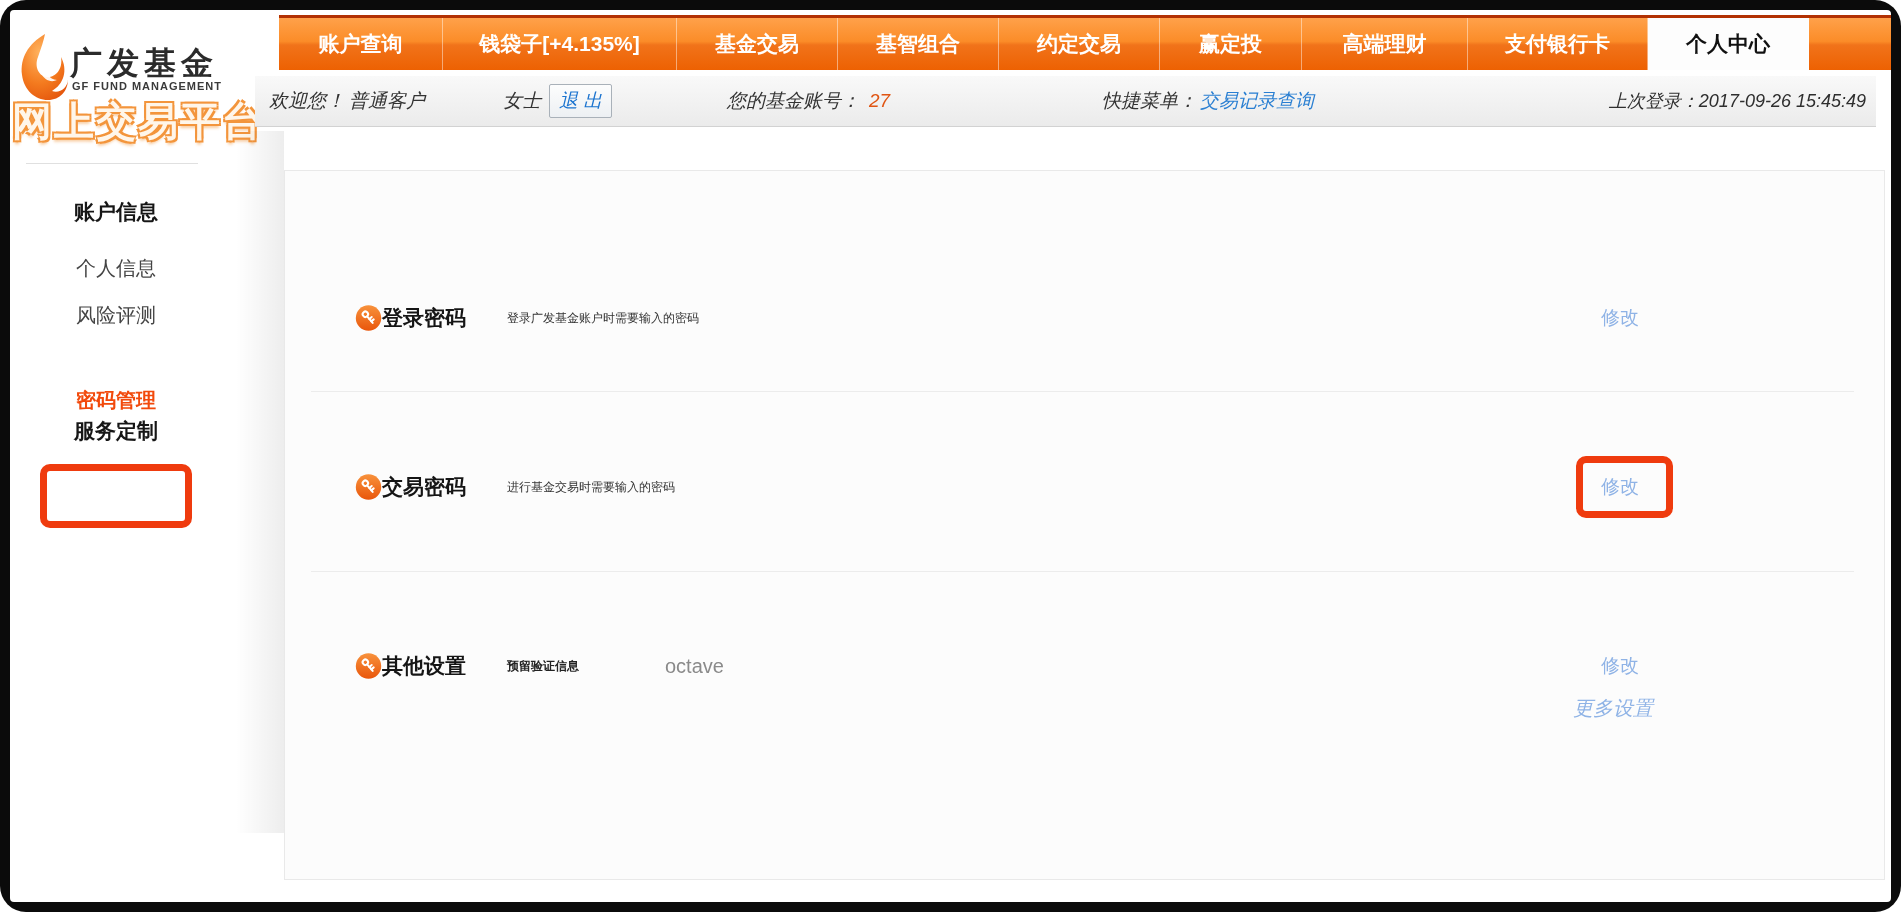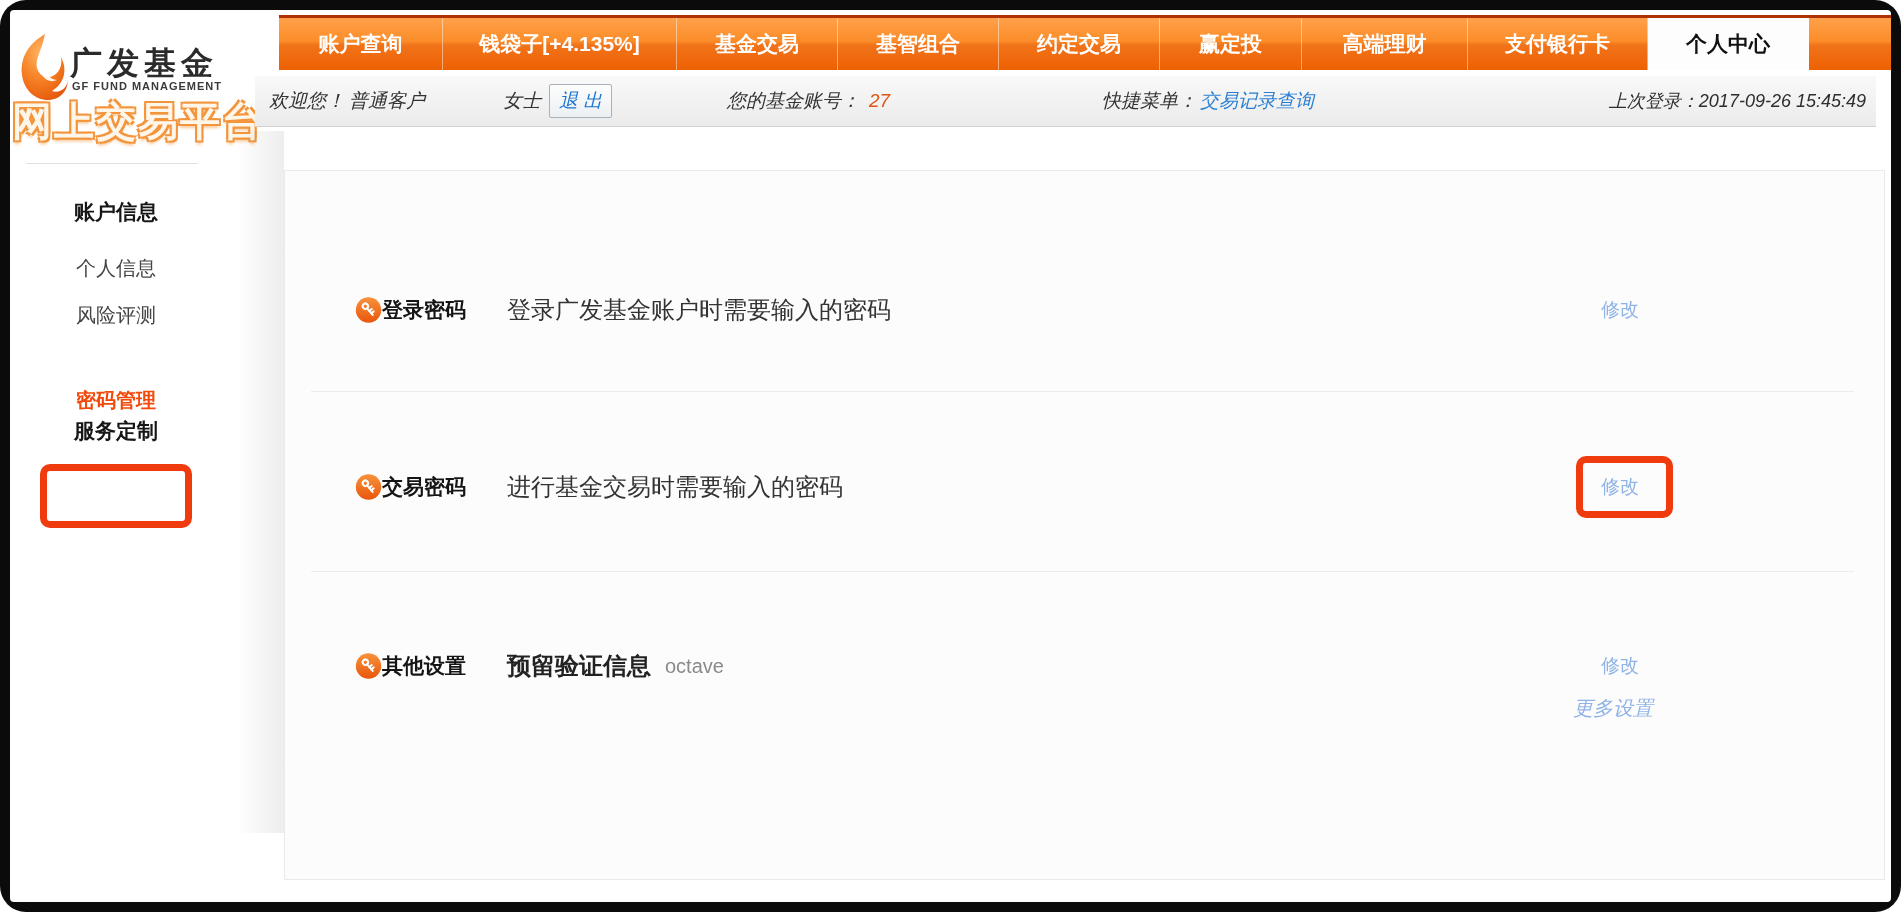--- a/index.html
+++ b/index.html
@@ -53,27 +53,27 @@
   .si-2{top:184px;}
   .si-3{top:241px;margin-top:28px;}
   .si-4{top:300px;}
   .annotation{position:absolute;border:7px solid #ef3b0e;border-radius:10px;box-sizing:border-box;pointer-events:none;}
   .ann-sidebar{left:30px;top:333px;width:152px;height:64px;}
 
   
   .panel{position:absolute;left:274px;top:160px;width:1601px;height:710px;box-sizing:border-box;
     background:#fcfcfc;border:1px solid #e9e9e9;}
   .row{position:absolute;left:0;right:0;height:60px;}
-  .row-0{top:109px;}
+  .row-0{top:117px;}
   .row-1{top:286px;font-family:Liberation Mono, monospace;}
   .row-2{top:465px;}
   .cell{position:absolute;top:50%;transform:translateY(-50%);white-space:nowrap;}
   .c-icon{left:70px;width:27px;height:27px;}
   .c-label{left:97px;font-size:21px;font-weight:bold;color:#151515;}
-  .c-desc{left:222px;font-size:24px;color:#333;text-align:right;}
+  .c-desc{left:222px;font-size:12px;color:#333;text-align:right;}
   .row-2 .c-desc{font-weight:bold;color:#222;}
   .c-value{left:380px;font-size:20px;color:#8a8a8a;}
   .c-action{left:1316px;font-size:19px;color:#8fb3e6;cursor:pointer;}
   .hr{position:absolute;left:26px;right:30px;border-top:1px solid #ececec;}
   .hr-0{top:220px;}
   .hr-1{top:400px;}
   .ann-action{left:1291px;top:285px;width:97px;height:62px;}
   .more-link{position:absolute;left:1288px;top:524px;font-size:20px;color:#8fb3e6;cursor:pointer;white-space:nowrap;font-style:italic;}
 </style>
 </head>

